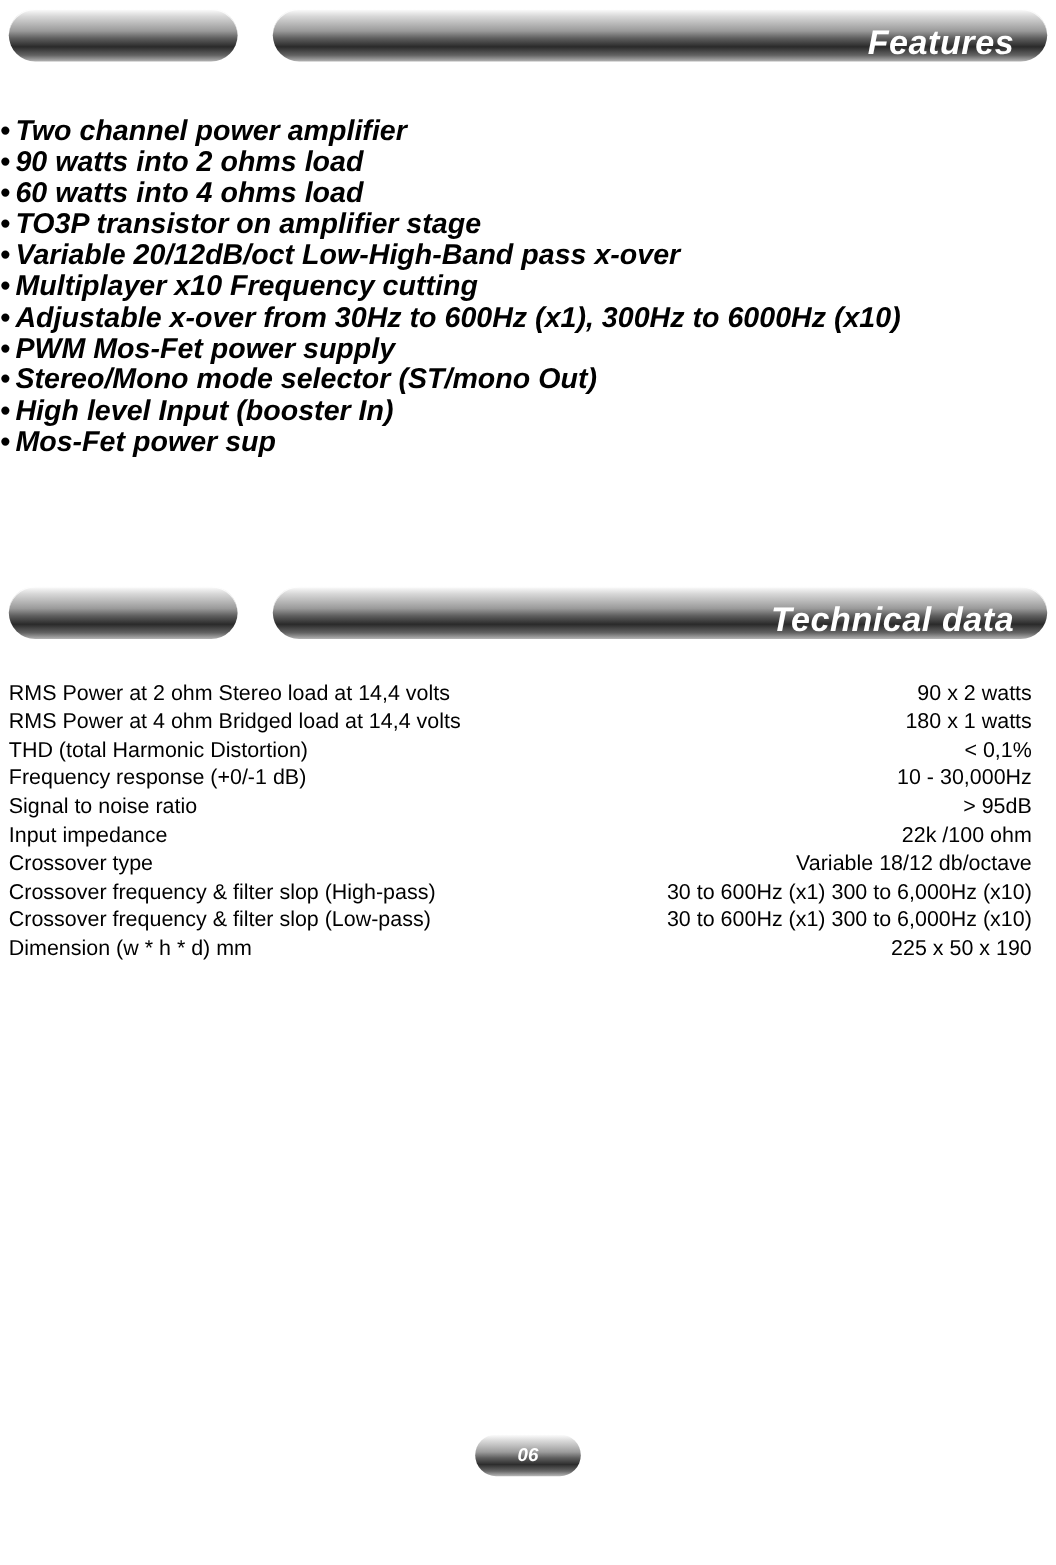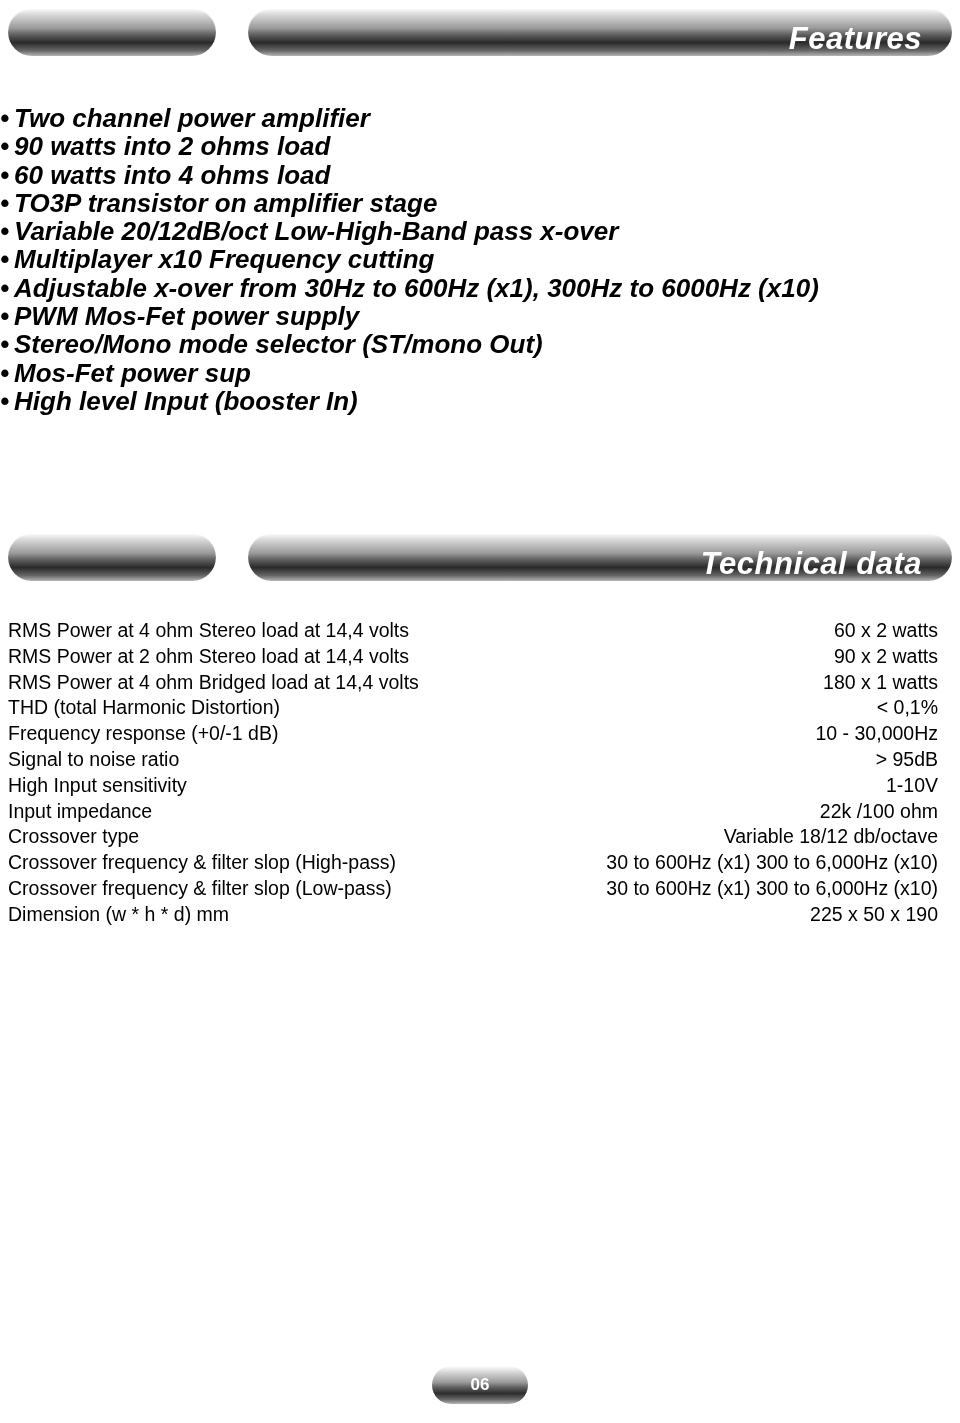--- a/index.html
+++ b/index.html
@@ -106,35 +106,36 @@
     text-align: left;
   }
   .tech-table td.value {
     text-align: right;
   }
 
   
   .page-number {
     position: absolute;
     left: 432px;
-    top: 1366px;
+    top: 1304px;
     width: 96px;
     height: 38px;
     border-radius: 19px;
     background: linear-gradient(to bottom,
         #ffffff 0%,
         #dcdcdc 14%,
         #9d9d9d 42%,
         #616161 56%,
         #2d2d2d 72%,
         #676767 88%,
         #b8b8b8 100%);
     color: #ffffff;
     font-size: 17px;
     font-weight: bold;
+    font-style: italic;
     display: flex;
     align-items: center;
     justify-content: center;
     text-align: right;
   }
 </style>
 </head>
 <body>
 
 <div class="banner" style="top:0;">
@@ -147,62 +148,54 @@
 <ul class="features">
   <li>Two channel power amplifier</li>
   <li>90 watts into 2 ohms load</li>
   <li>60 watts into 4 ohms load</li>
   <li>TO3P transistor on amplifier stage</li>
   <li>Variable 20/12dB/oct Low-High-Band pass x-over</li>
   <li>Multiplayer x10 Frequency cutting</li>
   <li>Adjustable x-over from 30Hz to 600Hz (x1), 300Hz to 6000Hz (x10)</li>
   <li>PWM Mos-Fet power supply</li>
   <li>Stereo/Mono mode selector (ST/mono Out)</li>
+  <li>High level Input (booster In)</li>
   <li>Mos-Fet power sup</li>
-  <li>High level Input (booster In)</li>
 </ul>
 
 <div class="banner" style="top:525px;">
   <div class="pill pill-small"></div>
   <div class="pill pill-large">
     <div class="pill-title">Technical data</div>
   </div>
 </div>
 
 <table class="tech-table">
   <tbody>
     <tr>
-      <td class="label">RMS Power at 4 ohm Stereo load at 14,4 volts</td>
-      <td class="value">60 x 2 watts</td>
-    </tr>
-    <tr>
       <td class="label">RMS Power at 2 ohm Stereo load at 14,4 volts</td>
       <td class="value">90 x 2 watts</td>
     </tr>
     <tr>
       <td class="label">RMS Power at 4 ohm Bridged load at 14,4 volts</td>
       <td class="value">180 x 1 watts</td>
     </tr>
     <tr>
       <td class="label">THD (total Harmonic Distortion)</td>
       <td class="value">&lt; 0,1%</td>
     </tr>
     <tr>
       <td class="label">Frequency response (+0/-1 dB)</td>
       <td class="value">10 - 30,000Hz</td>
     </tr>
     <tr>
       <td class="label">Signal to noise ratio</td>
       <td class="value">&gt; 95dB</td>
     </tr>
     <tr>
-      <td class="label">High Input sensitivity</td>
-      <td class="value">1-10V</td>
-    </tr>
-    <tr>
       <td class="label">Input impedance</td>
       <td class="value">22k /100 ohm</td>
     </tr>
     <tr>
       <td class="label">Crossover type</td>
       <td class="value">Variable 18/12 db/octave</td>
     </tr>
     <tr>
       <td class="label">Crossover frequency &amp; filter slop (High-pass)</td>
       <td class="value">30 to 600Hz (x1) 300 to 6,000Hz (x10)</td>

